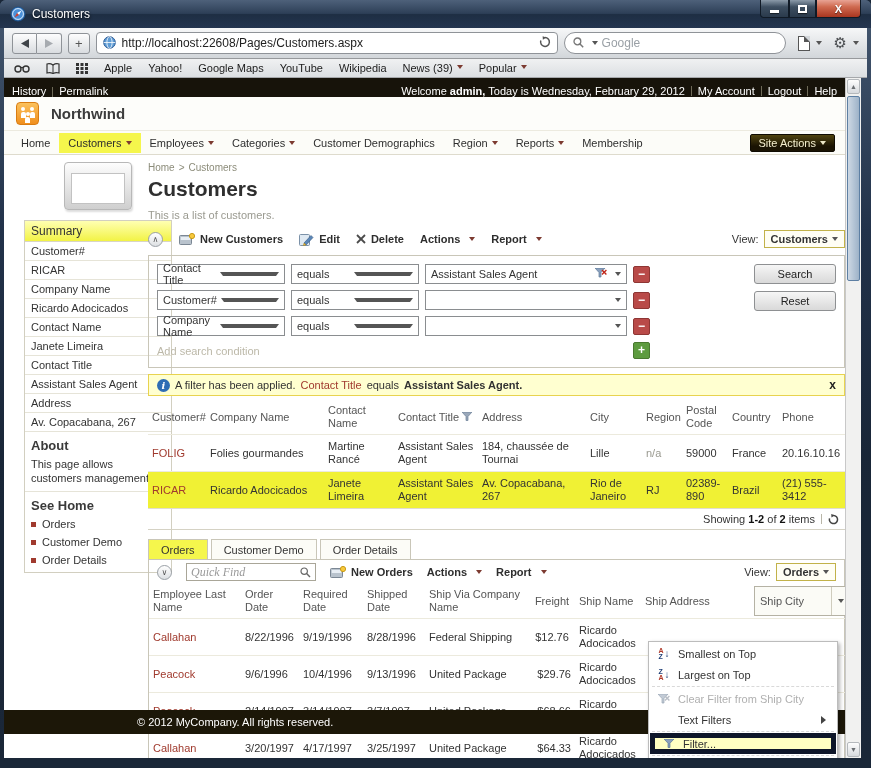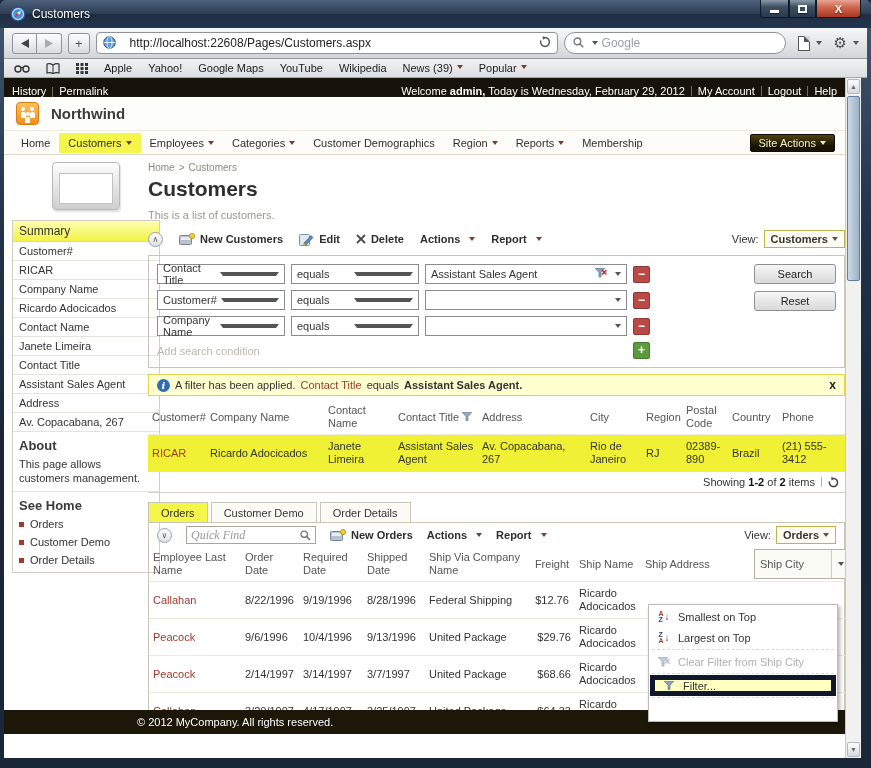--- a/index.html
+++ b/index.html
@@ -19,21 +19,21 @@
   .glyph-min { width:9px; height:3px; background:#fff; margin-top:6px; box-shadow:0 1px 1px #0008; }
   .glyph-max { width:9px; height:8px; border:2px solid #fff; box-shadow:0 1px 1px #0008; }
   .glyph-x { color:#fff; font-size:11px; font-weight:bold; text-shadow:0 1px 1px #0008; }
 
   .toolbar { position:absolute; top:28px; left:4px; right:4px; height:31px; background:linear-gradient(#f6f7f8,#d2d6da); border-bottom:1px solid #97999c; display:flex; align-items:center; padding:0 8px; gap:6px; }
   .nav-group { display:flex; }
   .tb-btn { height:21px; border:1px solid #8f9398; background:linear-gradient(#fdfdfd,#d9dce0); display:flex; align-items:center; justify-content:center; color:#3f4449; }
   .btn-back { width:25px; border-radius:3px 0 0 3px; }
   .btn-fwd { width:25px; border-radius:0 3px 3px 0; border-left:none; color:#a7abb0; }
   .btn-new { width:23px; border-radius:3px; font-size:13px; color:#555; }
-  .url-field { flex:0 0 462px; height:22px; background:#fff; border:1px solid #8f9398; border-radius:4px; display:flex; align-items:center; padding:0 6px; gap:14px; }
+  .url-field { flex:0 0 462px; height:22px; background:#fff; border:1px solid #8f9398; border-radius:4px; display:flex; align-items:center; padding:0 6px; gap:6px; }
   .url-text { flex:1; color:#222; font-size:12px; white-space:nowrap; overflow:hidden; }
   .search-field { flex:0 0 222px; height:22px; background:#fff; border:1px solid #8f9398; border-radius:11px; display:flex; align-items:center; padding:0 8px; gap:4px; }
   .search-ph { color:#9aa0a6; font-size:12px; }
   .chrome-ic { margin-left:6px; display:flex; align-items:center; gap:2px; color:#4a4d50; }
   .doc-ic { width:12px; height:15px; border:1px solid #555; background:#fff; position:relative; }
   .doc-ic::after { content:""; position:absolute; right:-1px; top:-1px; border:3px solid #d2d6da; border-left-color:#555; border-bottom-color:#555; }
   .gear-glyph { font-size:15px; line-height:15px; font-family:"DejaVu Sans",sans-serif; }
 
   .bookmarks { position:absolute; top:59px; left:4px; right:4px; height:19px; background:linear-gradient(#f0f1f2,#dcdfe2); border-bottom:1px solid #a6a8ab; display:flex; align-items:center; padding:0 10px; gap:16px; font-size:11px; color:#1c1c1c; }
   .bm-ic { display:flex; align-items:center; }
@@ -59,21 +59,21 @@
   .brand-name { font-size:15px; font-weight:bold; color:#3c3c3c; }
 
   .main-nav { height:25px; background:#fcfcf8; border-top:1px solid #eceadf; border-bottom:1px solid #dedbcd; display:flex; align-items:center; padding:0 8px; position:relative; }
   .nav-item { padding:4px 9px; color:#2e2e2e; display:flex; align-items:center; cursor:pointer; }
   .nav-item.active { background:#f5f64c; }
   .site-actions { position:absolute; right:10px; top:3px; background:linear-gradient(#4f430f,#1a1303 70%); border:1px solid #0f0b02; border-radius:2px; color:#f5efcf; padding:2px 8px; display:flex; align-items:center; cursor:pointer; }
 
   .page-body { position:absolute; top:78px; left:0; right:0; bottom:24px; background:#fff; }
 
   
-  .sidebar { position:absolute; left:8px; top:2px; width:148px; }
+  .sidebar { position:absolute; left:20px; top:2px; width:148px; }
   .side-img { width:68px; height:48px; margin:4px auto 10px; border:1px solid #b8b8b8; border-radius:4px; background:linear-gradient(#fdfdfd,#cfcfcf); position:relative; box-shadow:1px 2px 2px #ddd; }
   .side-img::after { content:""; position:absolute; left:6px; right:6px; top:10px; bottom:5px; background:#fff; border:1px solid #c2c2c2; }
   .side-box { border:1px solid #d2cfc0; }
   .side-head { padding:3px 6px; font-size:12px; color:#333; background:linear-gradient(#ffffb2,#f2f345); border-bottom:1px solid #d8d5c6; }
   .side-row { padding:3px 6px; border-bottom:1px solid #e6e4d8; color:#333; }
   .side-sec { padding:6px 6px 2px; font-size:13px; font-weight:bold; color:#3a3a3a; }
   .side-text { padding:2px 6px 6px; border-bottom:1px solid #e6e4d8; line-height:14px; }
   .side-link { display:flex; align-items:center; gap:6px; padding:3px 6px; cursor:pointer; }
   .bullet { width:5px; height:5px; background:#a03a2e; flex:0 0 5px; }
 
@@ -498,20 +498,32 @@
                   </svg></th>
             <th>Address</th>
             <th>City</th>
             <th>Region</th>
             <th>Postal Code</th>
             <th>Country</th>
             <th>Phone</th>
           </tr>
           </thead>
           <tbody>
+          <tr>
+            <td class="id-cell">FOLIG</td>
+            <td>Folies gourmandes</td>
+            <td>Martine Rancé</td>
+            <td>Assistant Sales Agent</td>
+            <td>184, chaussée de Tournai</td>
+            <td>Lille</td>
+            <td class="muted">n/a</td>
+            <td>59000</td>
+            <td>France</td>
+            <td>20.16.10.16</td>
+          </tr>
           <tr class="sel-row">
             <td class="id-cell">RICAR</td>
             <td>Ricardo Adocicados</td>
             <td>Janete Limeira</td>
             <td>Assistant Sales Agent</td>
             <td>Av. Copacabana, 267</td>
             <td>Rio de Janeiro</td>
             <td>RJ</td>
             <td>02389-890</td>
             <td>Brazil</td>
@@ -675,20 +687,25 @@
             <div class="mi disabled">
               <span class="ic">
                   <svg width="12" height="10" viewBox="0 0 12 10">
                     <polygon points="0,0 10,0 6,4.5 6,9 4,9 4,4.5" fill="#c3cbd6" stroke="#9aa6b4" stroke-width="0.7"></polygon>
                     <line x1="7" y1="2" x2="11.4" y2="6.4" stroke="#b9bec6" stroke-width="1.4"></line>
                     <line x1="11.4" y1="2" x2="7" y2="6.4" stroke="#b9bec6" stroke-width="1.4"></line>
                   </svg>
                 </span>
               <span>Clear Filter from Ship City</span>
             </div>
+            <div class="mi">
+              <span class="ic"></span>
+              <span>Text Filters</span>
+              <span class="sub rar"></span>
+            </div>
             <div class="m-sep"></div>
             <div class="mi hl">
               <span class="ic">
                   <svg width="10" height="9" viewBox="0 0 10 9">
                     <polygon points="0,0 10,0 6,4.2 6,8.5 4,8.5 4,4.2" fill="#8aa0bd" stroke="#5c7899" stroke-width="0.7"></polygon>
                   </svg>
                 </span>
               <span>Filter...</span>
             </div>
             <div class="m-sep"></div>

